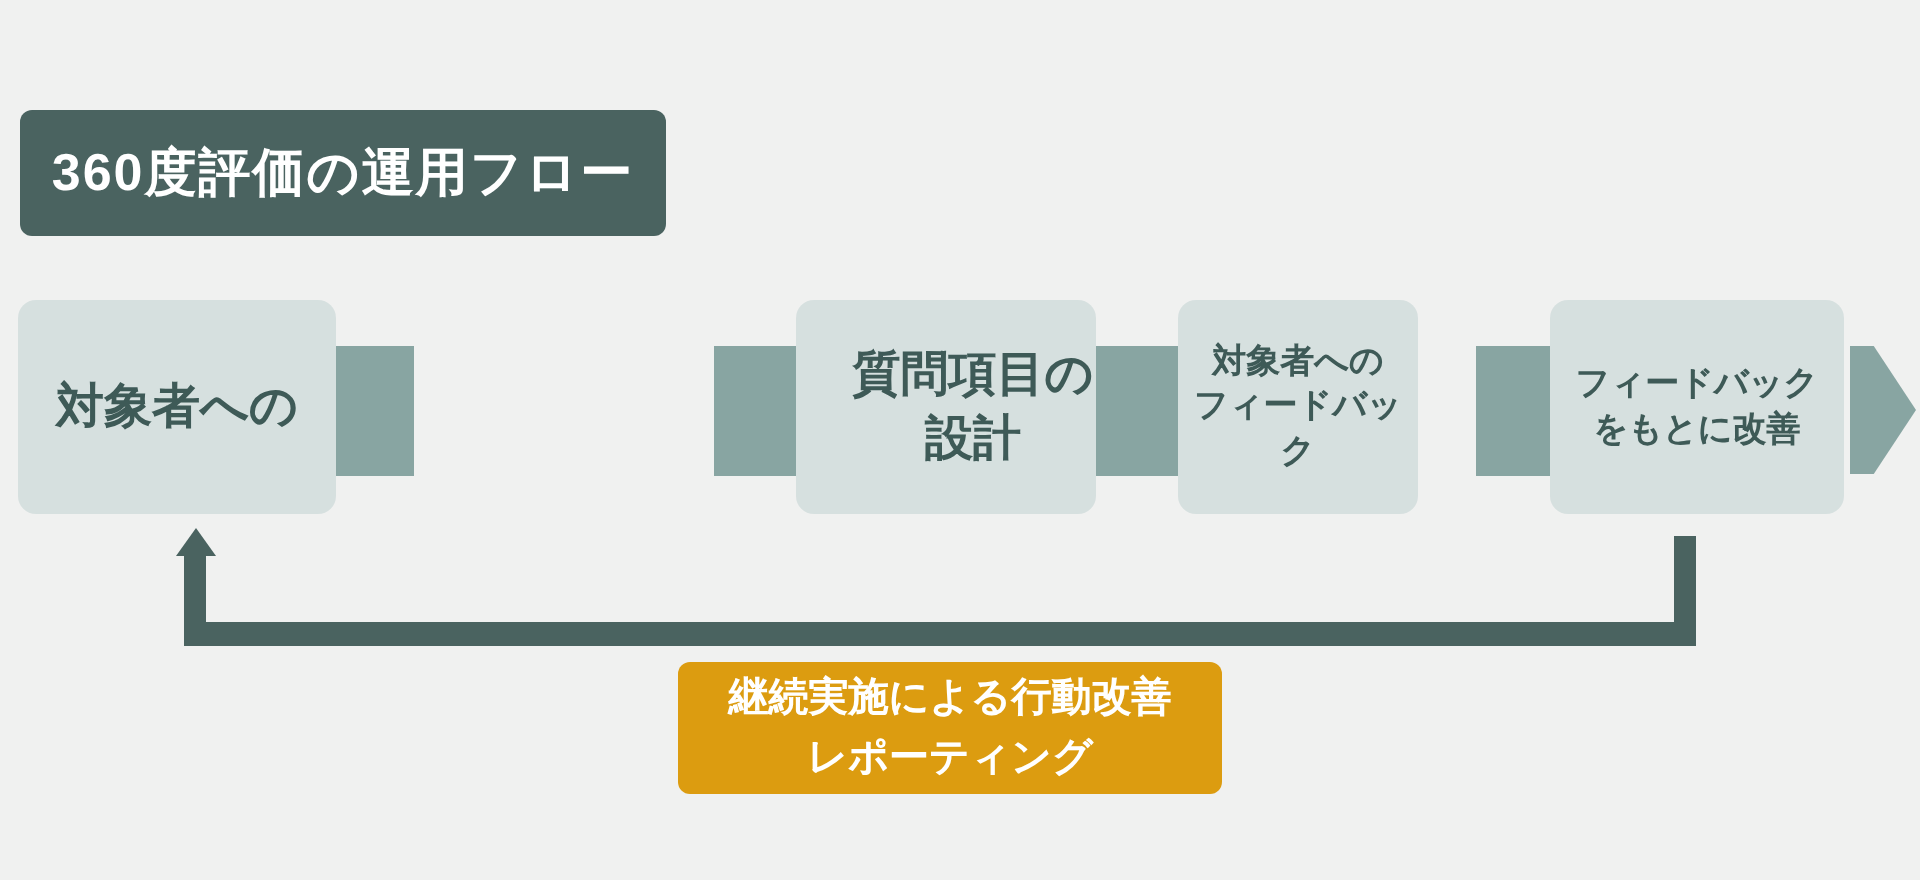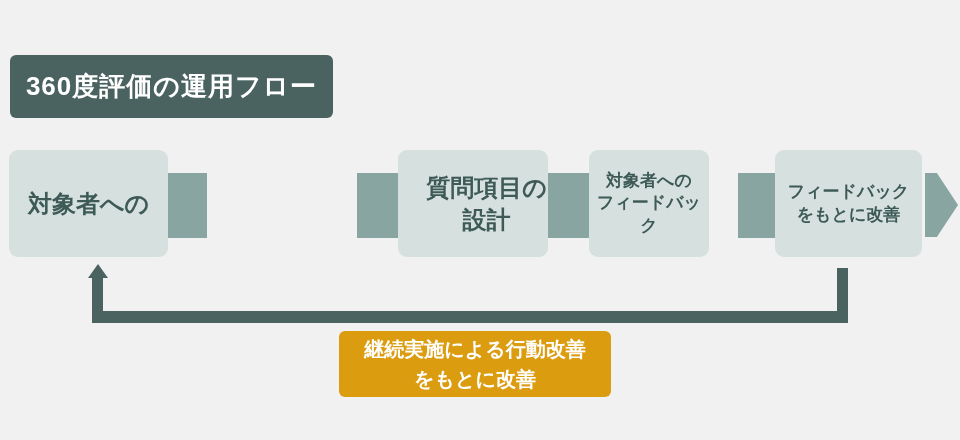--- a/index.html
+++ b/index.html
@@ -105,16 +105,16 @@
 
   <div class="end-arrow"></div>
 
   <div class="loop-seg loop-right-vert"></div>
   <div class="loop-seg loop-horiz"></div>
   <div class="loop-seg loop-left-vert"></div>
   <div class="loop-arrowhead"></div>
 
   <div class="loop-note">
     <span class="label">継続実施による行動改善
-をもとに改善</span>
+レポーティング</span>
   </div>
 
 </div>
 
 </body></html>

